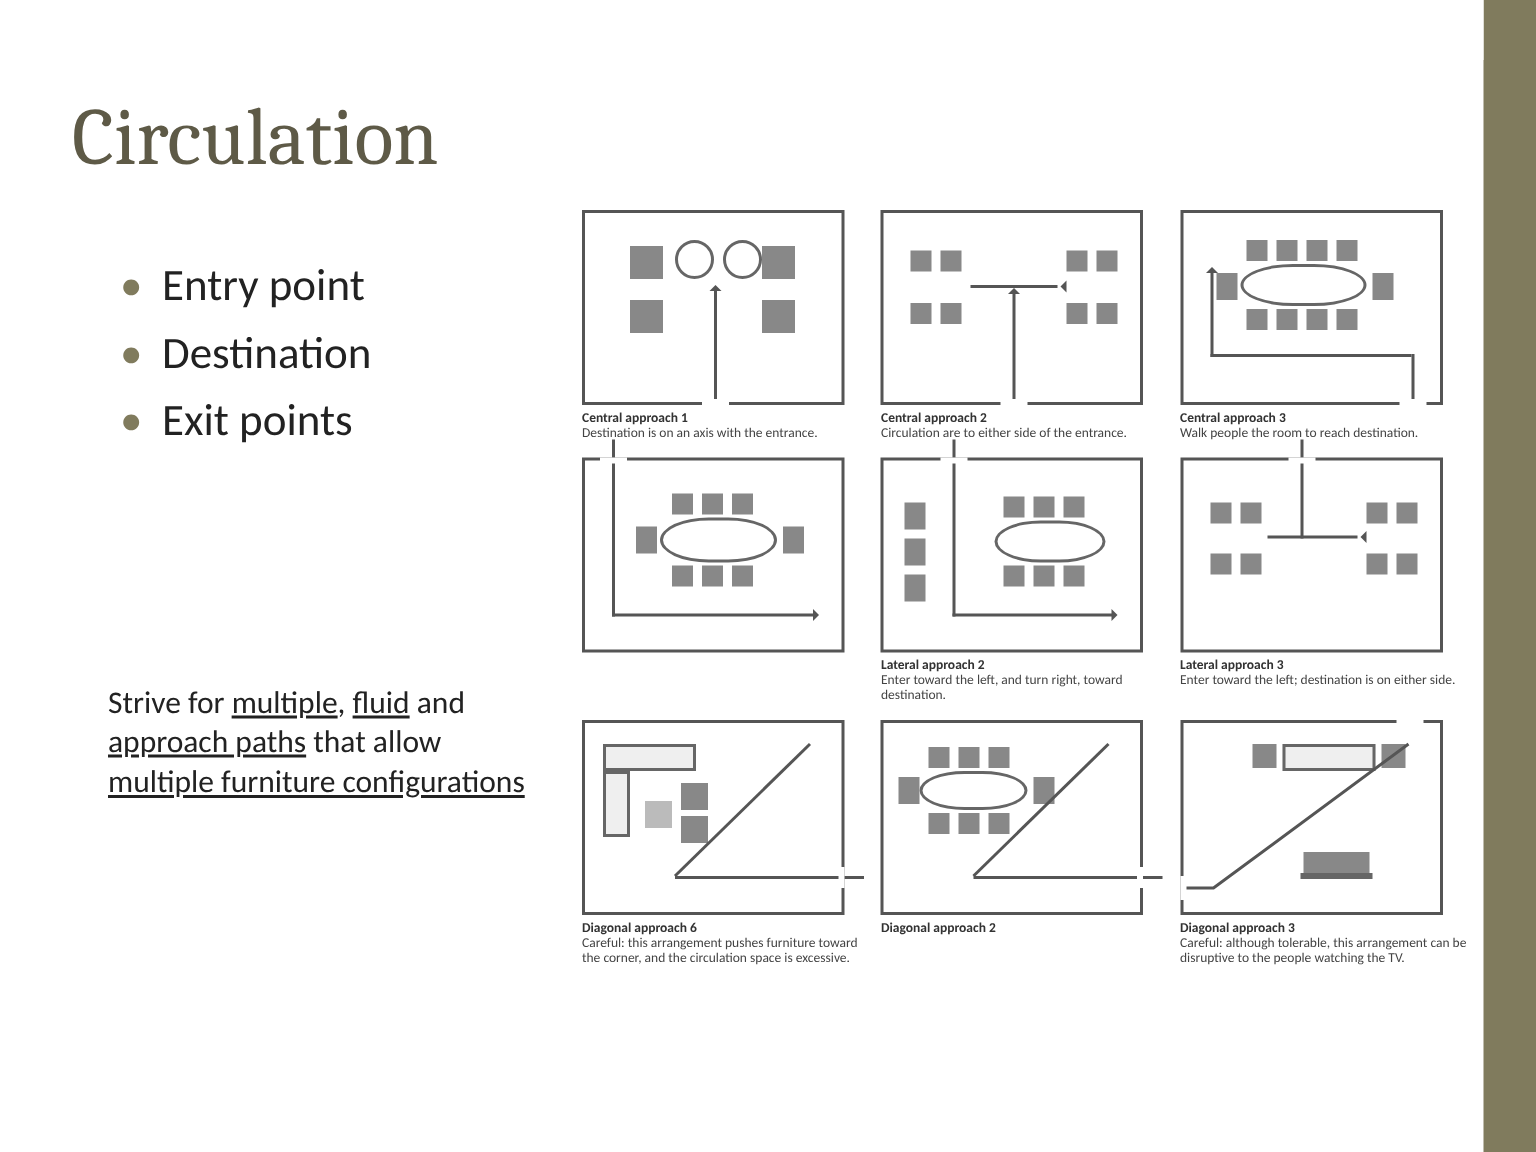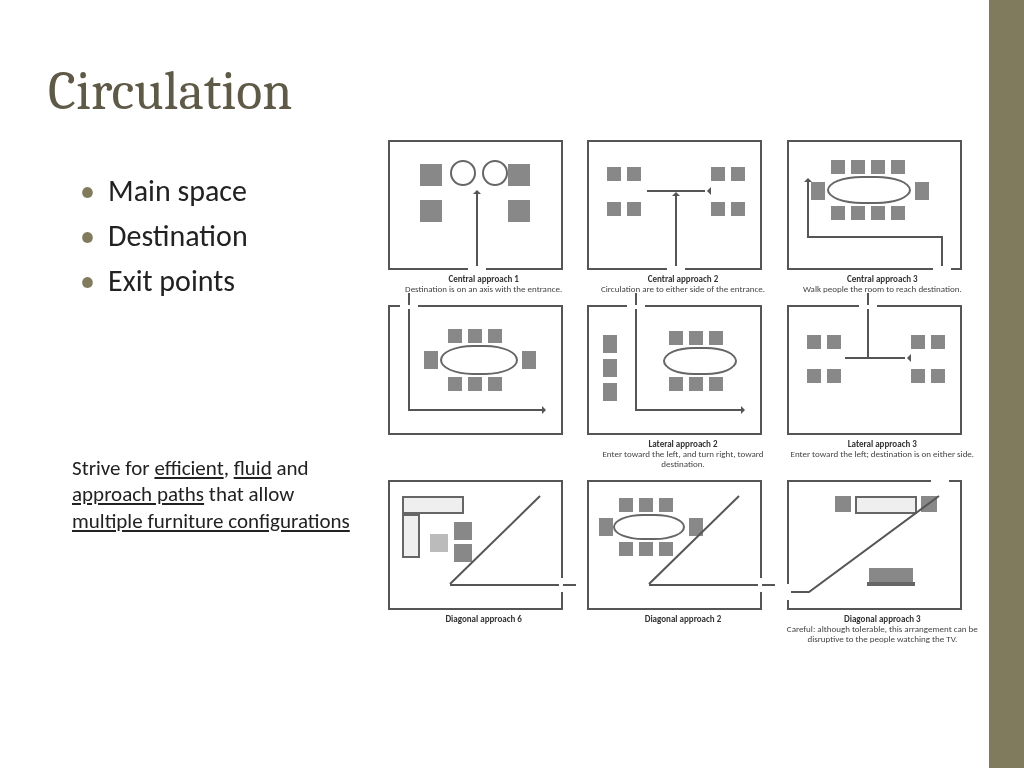--- a/index.html
+++ b/index.html
@@ -9,21 +9,21 @@
   .topbar { position: absolute; left: 0; top: 0; width: 989px; height: 40px; background: #fff; }
   .title { position: absolute; left: 48px; top: 60px; font-family: Cambria, Georgia, serif; font-size: 54px; color: #5e5a47; font-weight: 400; }
   .bullets { position: absolute; left: 80px; top: 168px; list-style: none; }
   .bullets li { font-size: 30px; color: #222; line-height: 1.5; }
   .bullets li::before { content: "•"; color: #807b5d; font-size: 30px; display: inline-block; width: 28px; }
   .strive { position: absolute; left: 72px; top: 455px; width: 290px; font-size: 21px; color: #222; line-height: 1.25; }
   .strive .u { text-decoration: underline; }
   .grid { position: absolute; left: 388px; top: 140px; width: 590px; display: grid; grid-template-columns: repeat(3, 1fr); gap: 10px 8px; }
   .cell { display: flex; flex-direction: column; }
   .dia { border: 2px solid #555; width: 175px; height: 130px; position: relative; background: #fff; margin-bottom: 4px; }
-  .cap { font-size: 9px; color: #444; line-height: 1.15; text-align: center; }
+  .cap { font-size: 9px; color: #444; line-height: 1.15; }
   .cap b { font-weight: 700; color: #333; }
   
   .sq { position: absolute; width: 22px; height: 22px; background: #888; }
   .crc { position: absolute; border: 2px solid #666; border-radius: 50%; background: #fff; }
   .ovl { position: absolute; border: 2px solid #666; border-radius: 50%/60%; background: #fff; }
   .ch { position: absolute; width: 14px; height: 14px; background: #888; }
   .ch2 { position: absolute; width: 14px; height: 18px; background: #888; }
   .arr { position: absolute; background: #555; }
   .hline { height: 2px; }
   .vline { width: 2px; }
@@ -37,27 +37,27 @@
 </head>
 <body>
 
 <div class="slide">
   <div class="sidebar"></div>
   <div class="topbar"></div>
 
   <h1 class="title">Circulation</h1>
 
   <ul class="bullets">
-    <li>Main space</li>
+    <li>Entry point</li>
     <li>Destination</li>
     <li>Exit points</li>
   </ul>
 
   <p class="strive">
-    <span>Strive for </span><span class="u">efficient</span><span>, </span><span class="u">fluid</span><span> and </span><span class="u">approach paths</span><span> that allow </span><span class="u">multiple furniture configurations</span>
+    <span>Strive for </span><span class="u">multiple</span><span>, </span><span class="u">fluid</span><span> and </span><span class="u">approach paths</span><span> that allow </span><span class="u">multiple furniture configurations</span>
   </p>
 
   <div class="grid">
 
     <div class="cell">
       <div class="dia">
         <div class="sq" style="left:30px;top:22px"></div>
           <div class="sq" style="left:118px;top:22px"></div>
         <div class="crc" style="left:60px;top:18px;width:26px;height:26px"></div>
           <div class="crc" style="left:92px;top:18px;width:26px;height:26px"></div>
@@ -166,21 +166,21 @@
         <div class="sofa" style="left:12px;top:32px;width:18px;height:44px"></div>
         <div class="sq" style="left:40px;top:52px;width:18px;height:18px;background:#bbb"></div>
         <div class="sq" style="left:64px;top:40px;width:18px;height:18px"></div>
         <div class="sq" style="left:64px;top:62px;width:18px;height:18px"></div>
         <div class="arr hline" style="left:60px;top:102px;width:126px"></div>
         <svg style="position:absolute;left:0;top:0;width:175px;height:130px">
             <line x1="60" y1="102" x2="150" y2="14" stroke="#555" stroke-width="2"></line>
           </svg>
         <div class="gap" style="right:-2px;top:96px;width:4px;height:14px"></div>
       </div>
-      <div class="cap"><b>Diagonal approach 6</b><br></div>
+      <div class="cap"><b>Diagonal approach 6</b><br><span>Careful: this arrangement pushes furniture toward the corner, and the circulation space is excessive.</span></div>
     </div>
 
     <div class="cell">
       <div class="dia">
         <div class="ch" style="left:30px;top:16px"></div>
           <div class="ch" style="left:50px;top:16px"></div>
           <div class="ch" style="left:70px;top:16px"></div>
         <div class="ovl" style="left:24px;top:32px;width:72px;height:26px"></div>
         <div class="ch" style="left:30px;top:60px"></div>
           <div class="ch" style="left:50px;top:60px"></div>

